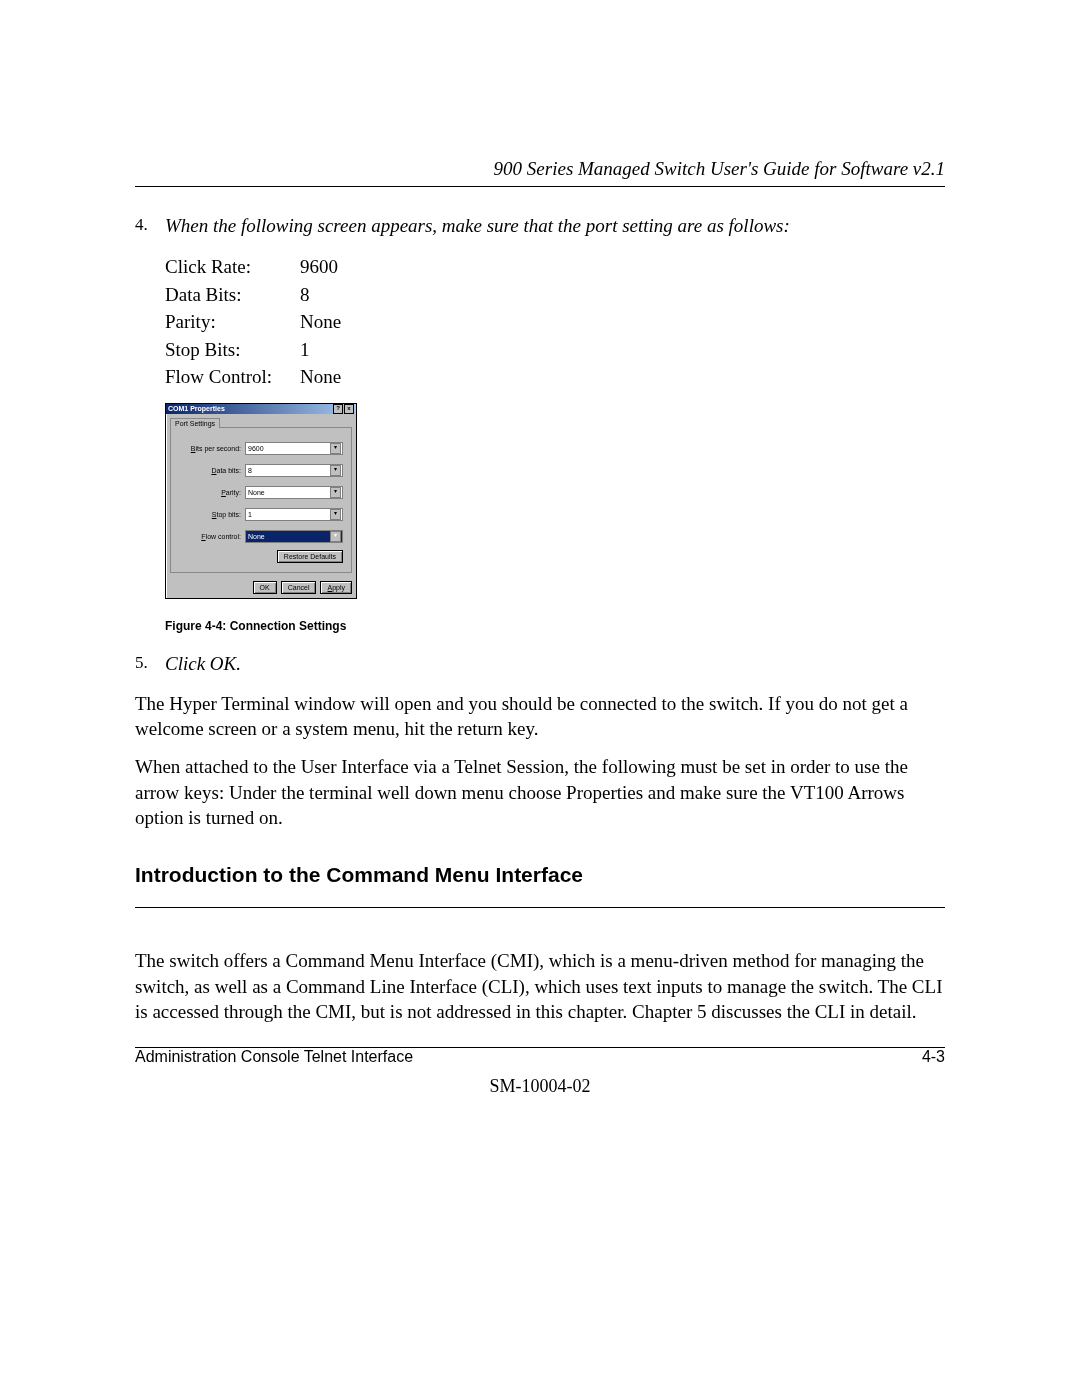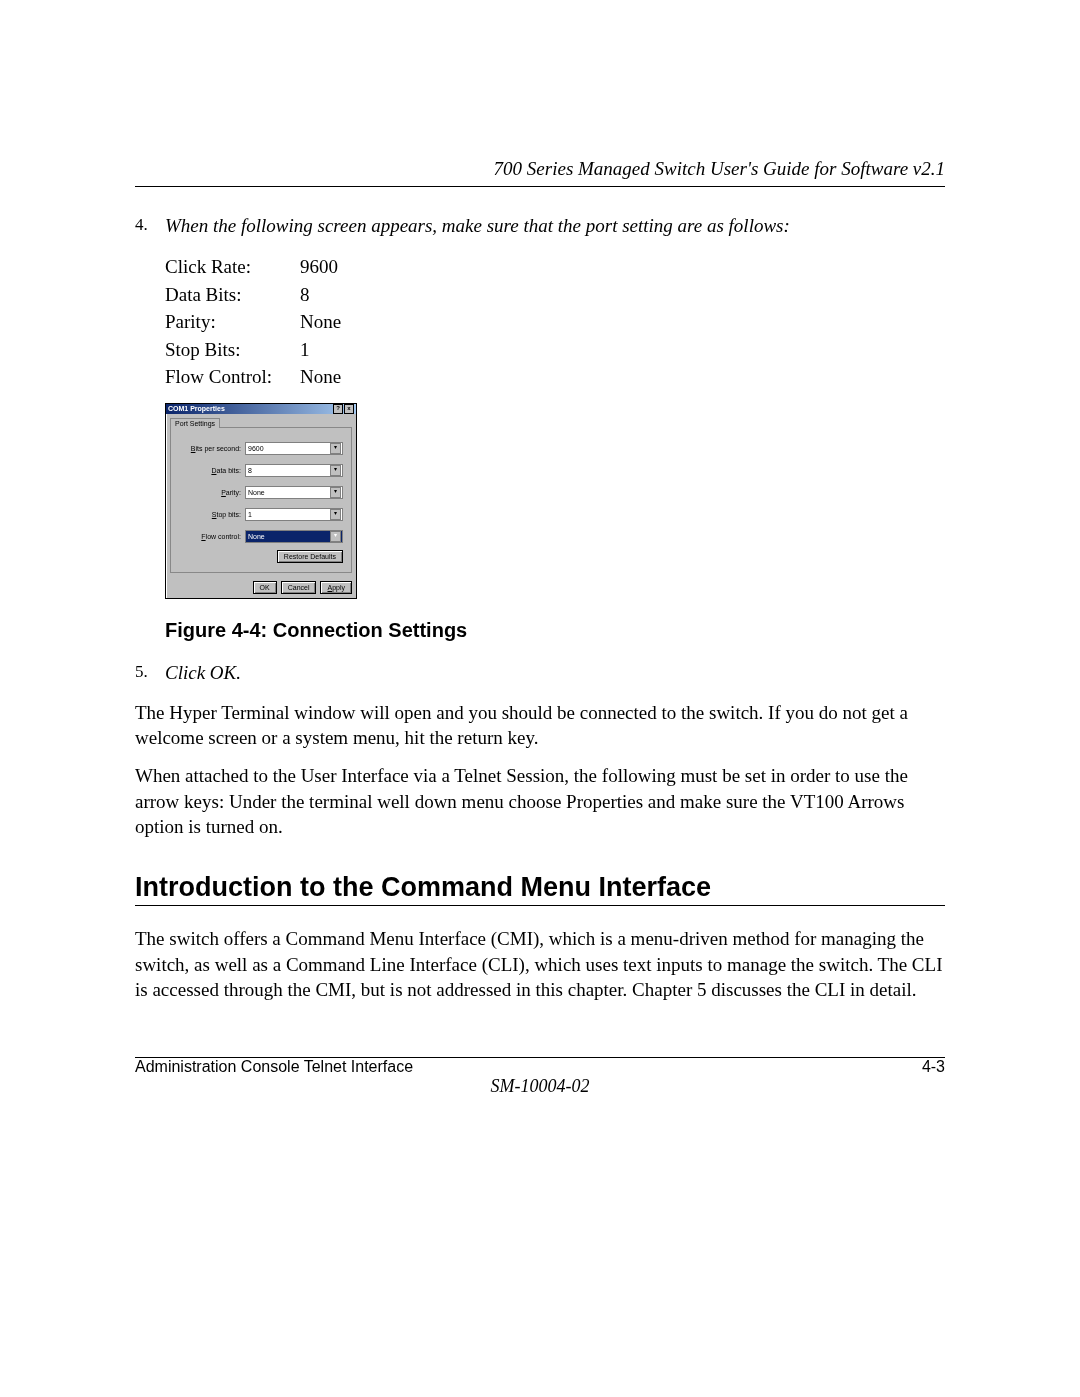--- a/index.html
+++ b/index.html
@@ -47,52 +47,52 @@
   }
   .settings-table .label {
     width: 135px;
   }
   .figure-region {
     margin: 10px 0 10px 30px;
   }
   .figure-caption {
     font-family: Arial, Helvetica, sans-serif;
     font-weight: bold;
-    font-size: 20px;
+    font-size: 12px;
     margin: 20px 0 20px 30px;
   }
   .para {
     margin: 12px 0;
     line-height: 1.35;
   }
   .h2 {
     font-family: Arial, Helvetica, sans-serif;
     font-weight: bold;
-    font-size: 27px;
+    font-size: 21px;
     border-bottom: 1.5px solid #000;
-    padding-bottom: 2px;
-    margin: 32px 0 20px 0;
+    padding-bottom: 20px;
+    margin: 32px 0 40px 0;
   }
   .footer {
     position: absolute;
     left: 135px;
     right: 135px;
     bottom: 300px;
   }
   .footer-line {
     border-top: 1px solid #000;
     font-family: Arial, Helvetica, sans-serif;
     font-size: 16px;
     display: flex;
     justify-content: space-between;
   }
   .doc-id {
     text-align: center;
-    font-style: italic;
     font-size: 18px;
+    margin-top: 10px;
     font-family: "Times New Roman", Times, serif;
   }
 
   
   .dlg {
     width: 190px;
     font-family: "MS Sans Serif", Tahoma, Arial, sans-serif;
     font-size: 7px;
     background: #c0c0c0;
     border: 1px solid #000;
@@ -194,21 +194,21 @@
   }
   .underline-first::first-letter {
     text-decoration: underline;
   }
 </style>
 </head>
 <body>
 
 <div class="page">
 
-  <div class="running-head">700 Series Managed Switch User's Guide for Software v2.1</div>
+  <div class="running-head">900 Series Managed Switch User's Guide for Software v2.1</div>
 
   <div class="ol-item">
     <div class="ol-num">4.</div>
     <div class="ol-body">When the following screen appears, make sure that the port setting are as follows:</div>
   </div>
 
   <div class="settings-table">
     <div class="row">
       <div class="label">Click Rate:</div>
       <div class="value">9600</div>

